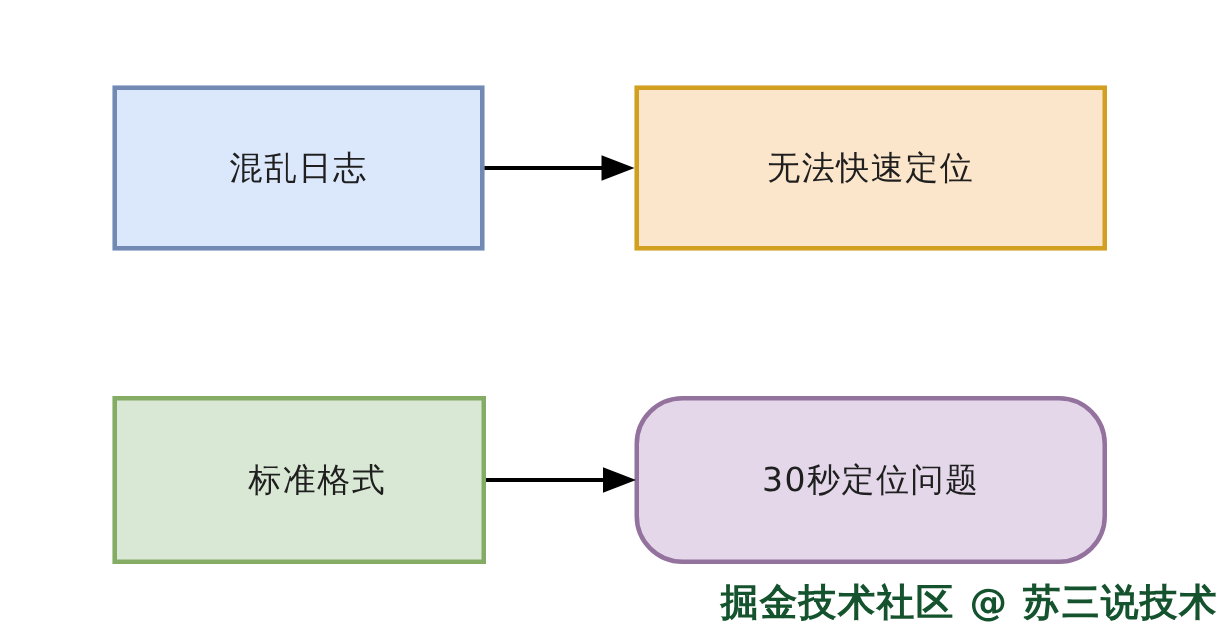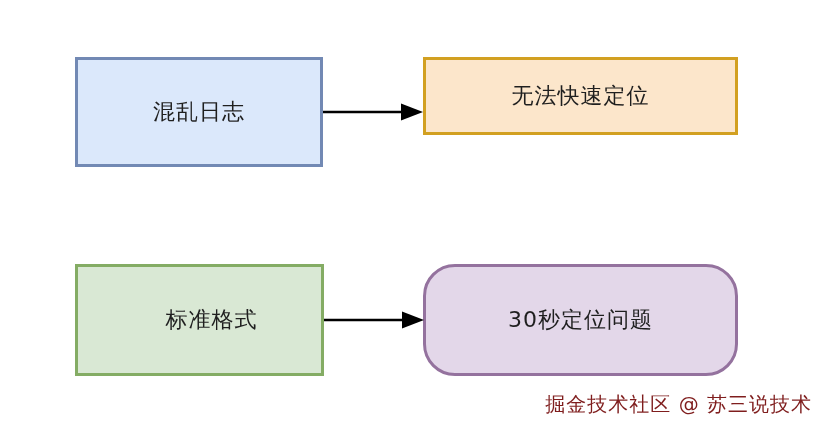--- a/index.html
+++ b/index.html
@@ -21,40 +21,40 @@
     border: 3px solid #000;
     display: flex;
     align-items: center;
     justify-content: center;
     font-size: 22px;
     font-weight: 500;
     color: #1f1f1f;
     letter-spacing: 1px;
   }
   .node-tl { left: 75px;  top: 57px;  width: 248px; height: 110px; }
-  .node-tr { left: 423px; top: 57px;  width: 315px; height: 78px; text-align: center; }
+  .node-tr { left: 423px; top: 57px;  width: 315px; height: 110px; text-align: center; }
   .node-bl { left: 75px;  top: 264px; width: 249px; height: 112px; padding-left: 24px; }
   .node-br { left: 423px; top: 264px; width: 315px; height: 112px; }
 
   .arrow {
     position: absolute;
     width: 100px;
     height: 24px;
     overflow: visible;
   }
   .arrow-top    { left: 323px; top: 100px; }
   .arrow-bottom { left: 324px; top: 308px; }
 
   .watermark {
     position: absolute;
     right: 4px;
     bottom: 6px;
-    font-size: 20px;
-    font-weight: normal;
-    color: #7f1d1d;
+    font-size: 25px;
+    font-weight: bold;
+    color: #14532d;
     letter-spacing: 1px;
     text-shadow: 2px 2px 0 rgba(255,255,255,0.95), 1px 1px 0 rgba(255,255,255,0.9);
     white-space: nowrap;
   }
 </style>
 </head>
 <body>
 
 <div class="canvas">
 

